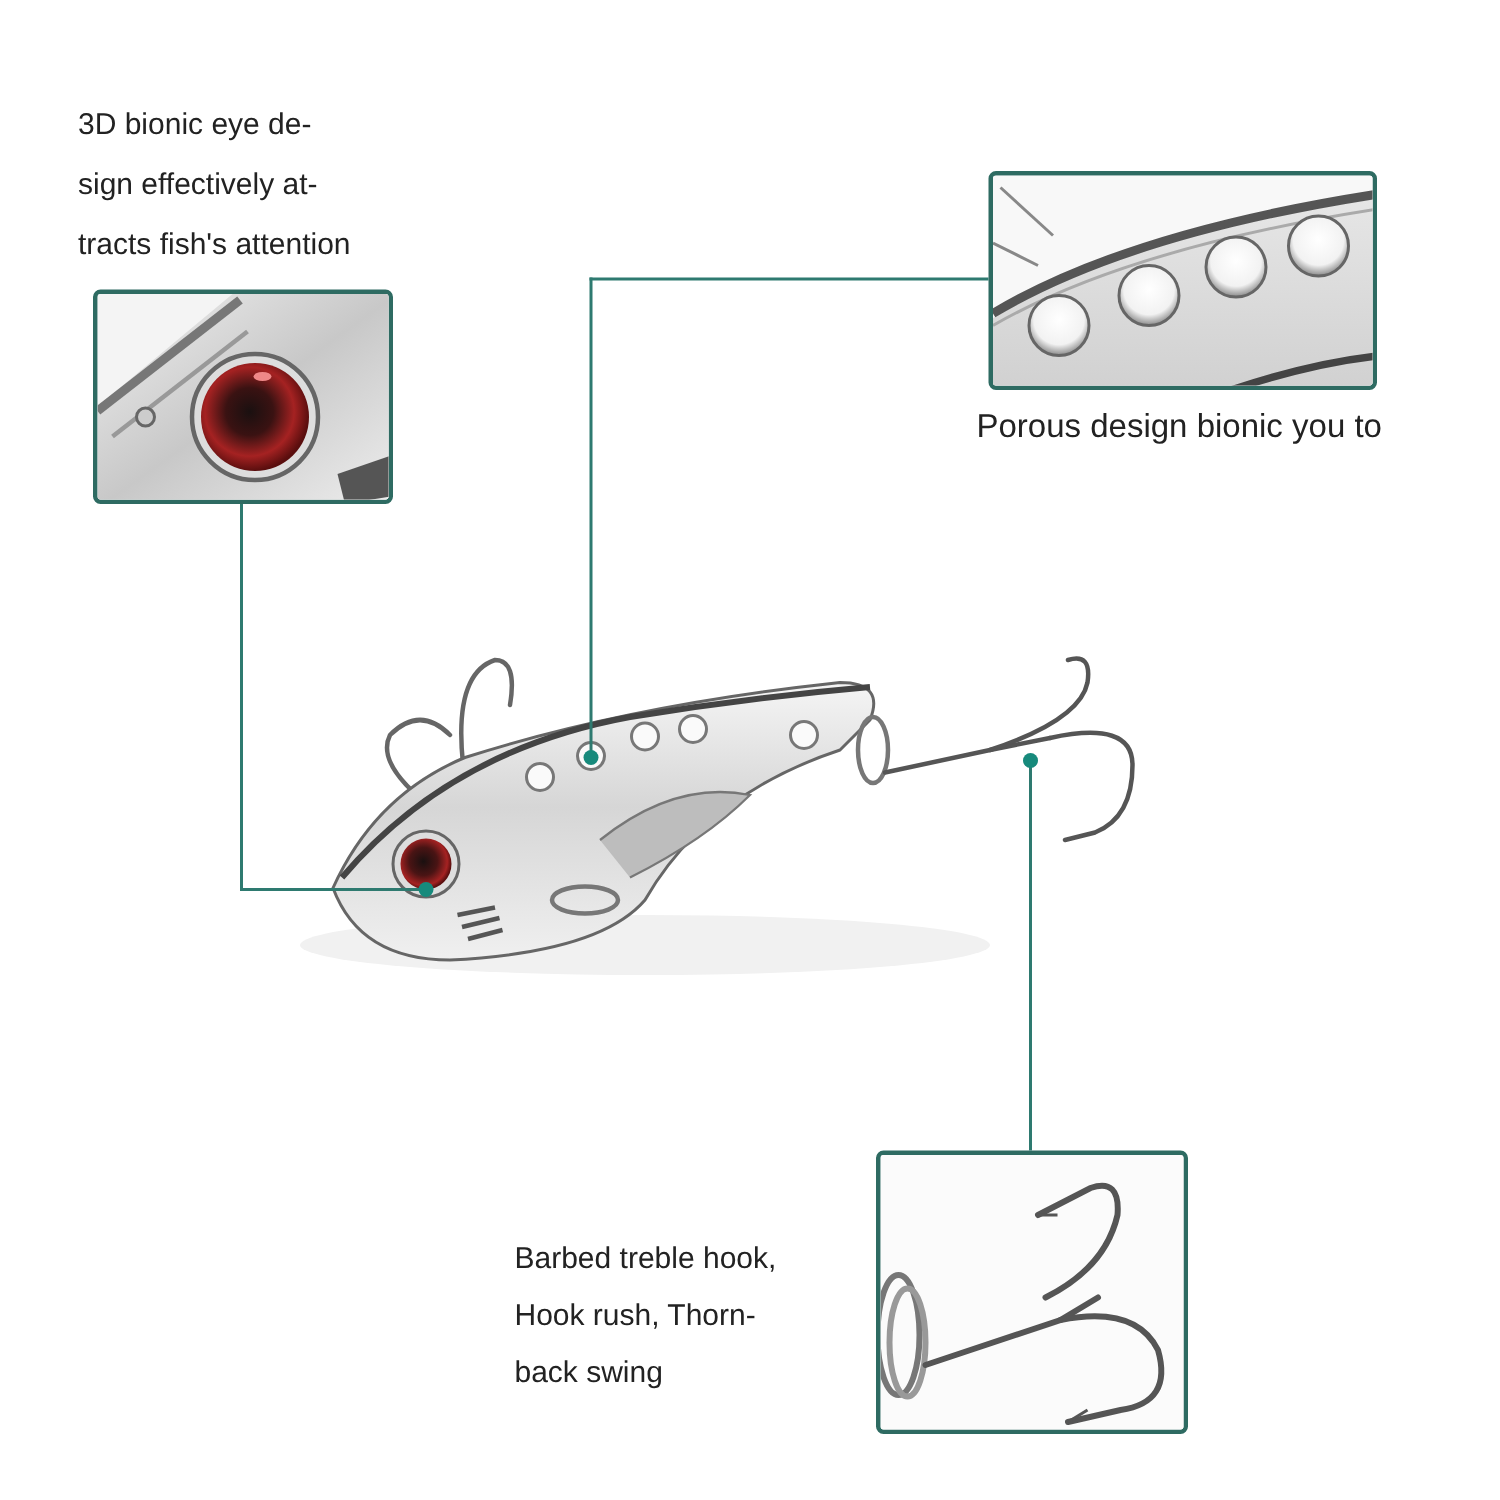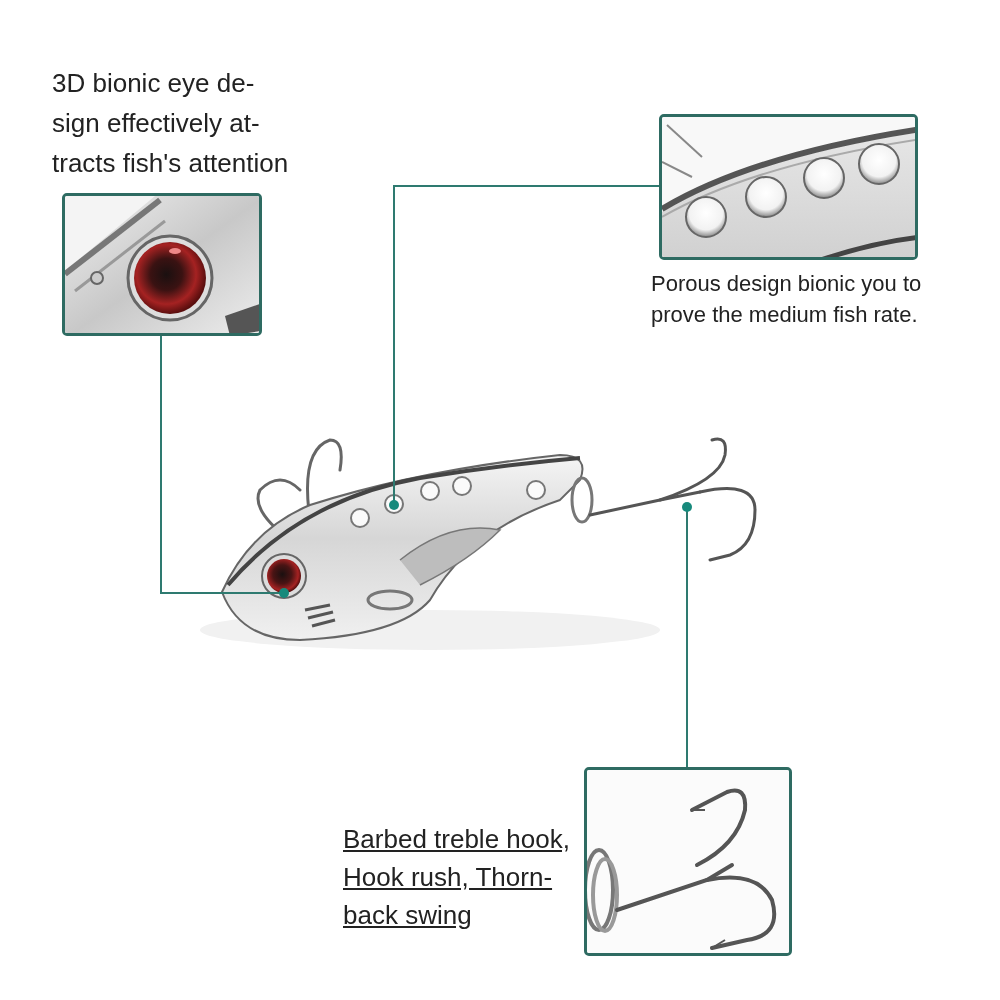--- a/index.html
+++ b/index.html
@@ -1,39 +1,38 @@
 <!DOCTYPE html>
 <html><head>
 <meta charset="utf-8">
 <style>
   html, body { margin:0; padding:0; }
   body { width:1000px; height:1000px; background:#ffffff; position:relative; overflow:hidden;
          font-family:"Liberation Sans", sans-serif; color:#222; }
-  .caption { position:absolute; font-size:26px; line-height:40px; color:#222; }
+  .caption { position:absolute; font-size:20px; line-height:40px; color:#222; }
   .caption span { display:block; white-space:nowrap; }
   .box { position:absolute; border:3px solid #2e6b62; border-radius:5px; background:#fafafa; overflow:hidden; box-sizing:border-box; }
   .line { position:absolute; background:#2e7a70; }
   .dot { position:absolute; width:10px; height:10px; border-radius:50%; background:#178a7c; }
   svg { position:absolute; left:0; top:0; }
 </style>
 </head>
 <body>
 
 <div class="caption" style="left:52px; top:63px;">
   <span>3D bionic eye de-</span>
   <span>sign effectively at-</span>
   <span>tracts fish's attention</span>
 </div>
 
 <div class="caption" style="left:651px; top:268px; font-size:22px; line-height:31px;">
   <span>Porous design bionic you to</span>
-  <span>prove the medium fish rate.</span>
 </div>
 
-<div class="caption" style="left:343px; top:820px; line-height:38px;text-decoration:underline;">
+<div class="caption" style="left:343px; top:820px; line-height:38px;">
   <span>Barbed treble hook,</span>
   <span>Hook rush, Thorn-</span>
   <span>back swing</span>
 </div>
 
 <div class="box" style="left:62px; top:193px; width:200px; height:143px;">
   <svg width="200" height="143">
     <defs>
       <radialGradient id="eyeG" cx="45%" cy="45%" r="55%">
         <stop offset="0%" stop-color="#1a1010"></stop>

